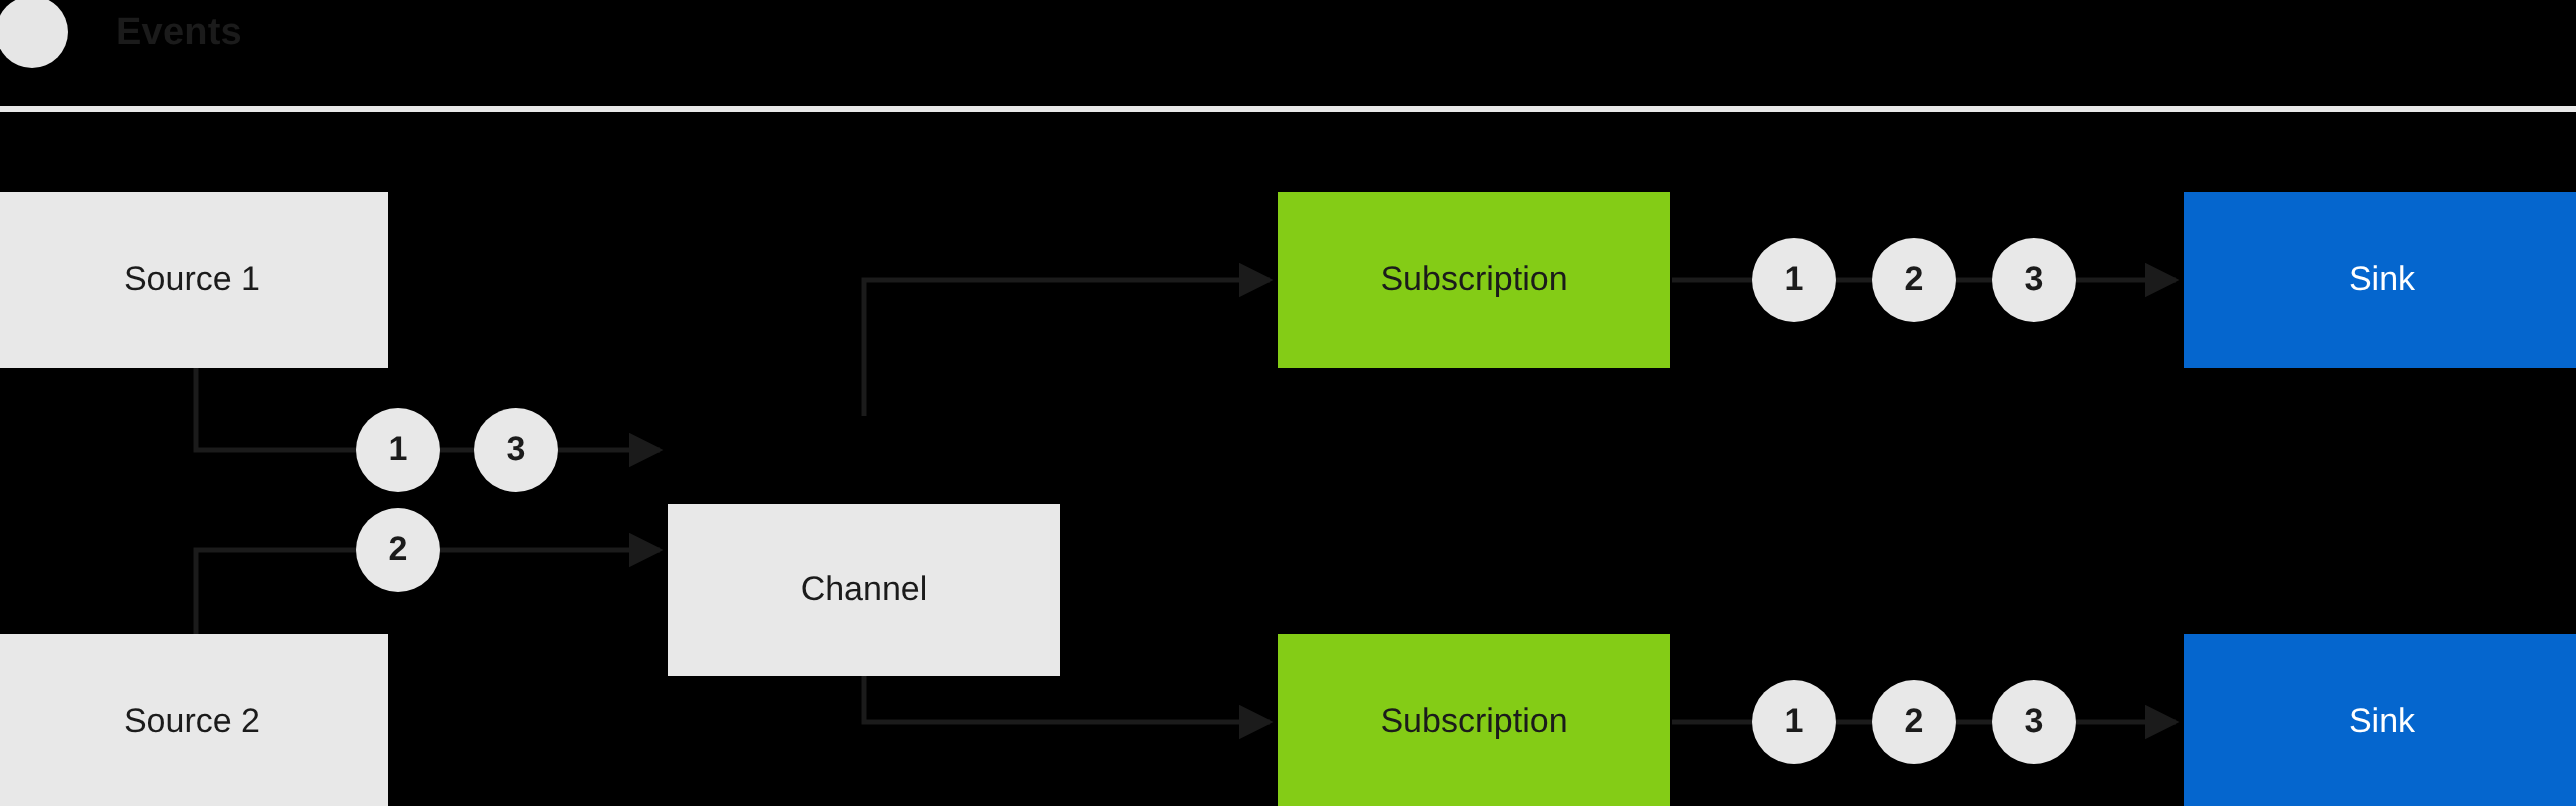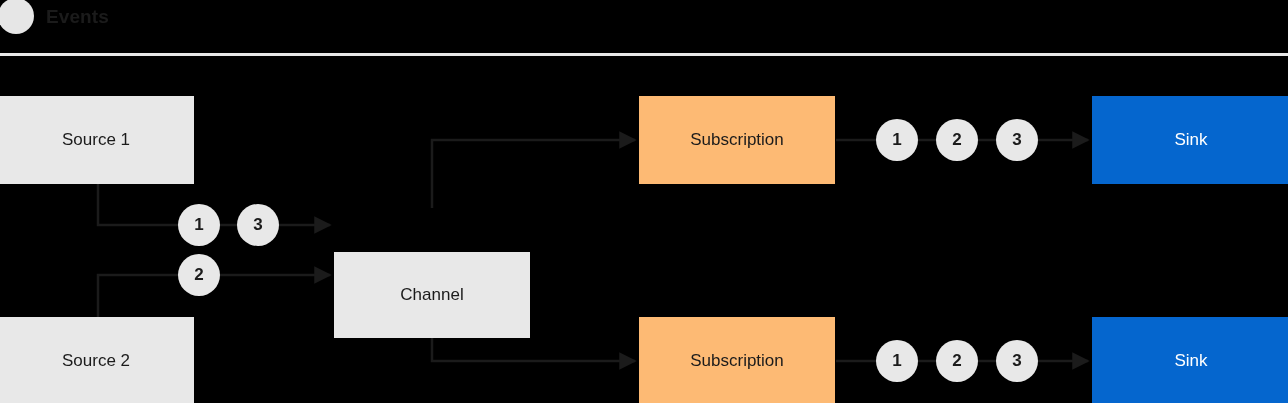--- a/index.html
+++ b/index.html
@@ -25,21 +25,21 @@
     position: absolute;
     left: -2px;
     top: -2px;
     width: 36px;
     height: 36px;
     border-radius: 50%;
     background: #e6e6e6;
   }
   .header-title {
     position: absolute;
-    left: 46px;
+    left: 58px;
     top: 4px;
     font-size: 19px;
     font-weight: bold;
     color: #1b1b1b;
     letter-spacing: 0.1px;
     line-height: 26px;
   }
   .header-rule {
     position: absolute;
     left: 0;
@@ -61,21 +61,21 @@
   .node {
     position: absolute;
     display: flex;
     align-items: center;
     justify-content: center;
     font-size: 17px;
     line-height: 22px;
     box-sizing: border-box;
   }
   .node.gray  { background: #e8e8e8; color: #1b1b1b; }
-  .node.blue  { background: #fdba74; color: #1b1b1b; }
+  .node.blue  { background: #84cc16; color: #1b1b1b; }
   .node.solid { background: #0566ce; color: #ffffff; }
 
   .n-source1 { left: -2px;   top: 96px;  width: 196px; height: 88px; }
   .n-source2 { left: -2px;   top: 317px; width: 196px; height: 88px; }
   .n-channel { left: 334px;  top: 208px; width: 196px; height: 86px; margin-top: 44px; }
   .n-sub1    { left: 639px;  top: 96px;  width: 196px; height: 88px; }
   .n-sub2    { left: 639px;  top: 317px; width: 196px; height: 88px; }
   .n-sink1   { left: 1092px; top: 96px;  width: 198px; height: 88px; }
   .n-sink2   { left: 1092px; top: 317px; width: 198px; height: 88px; }
 

